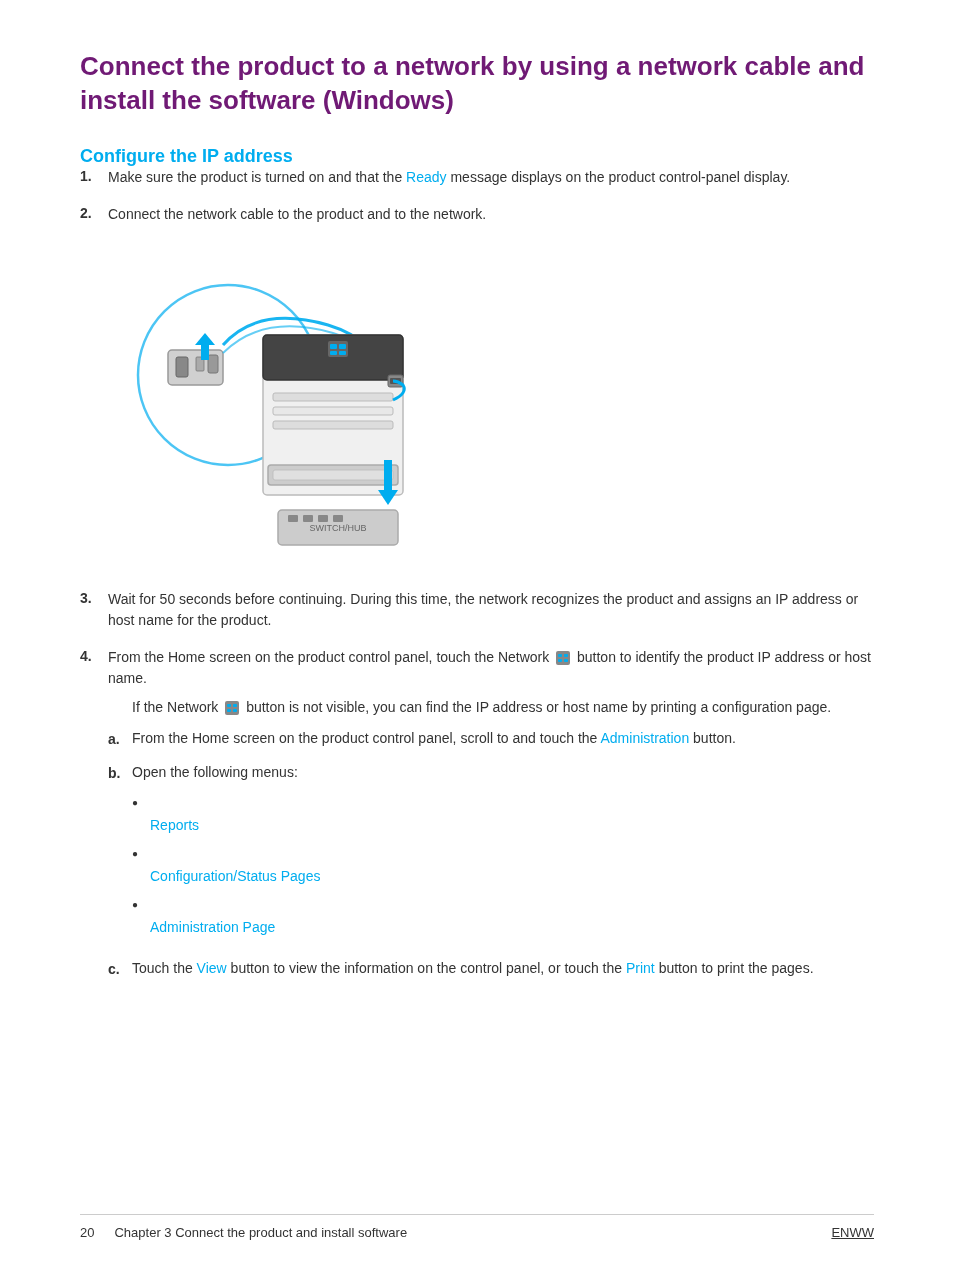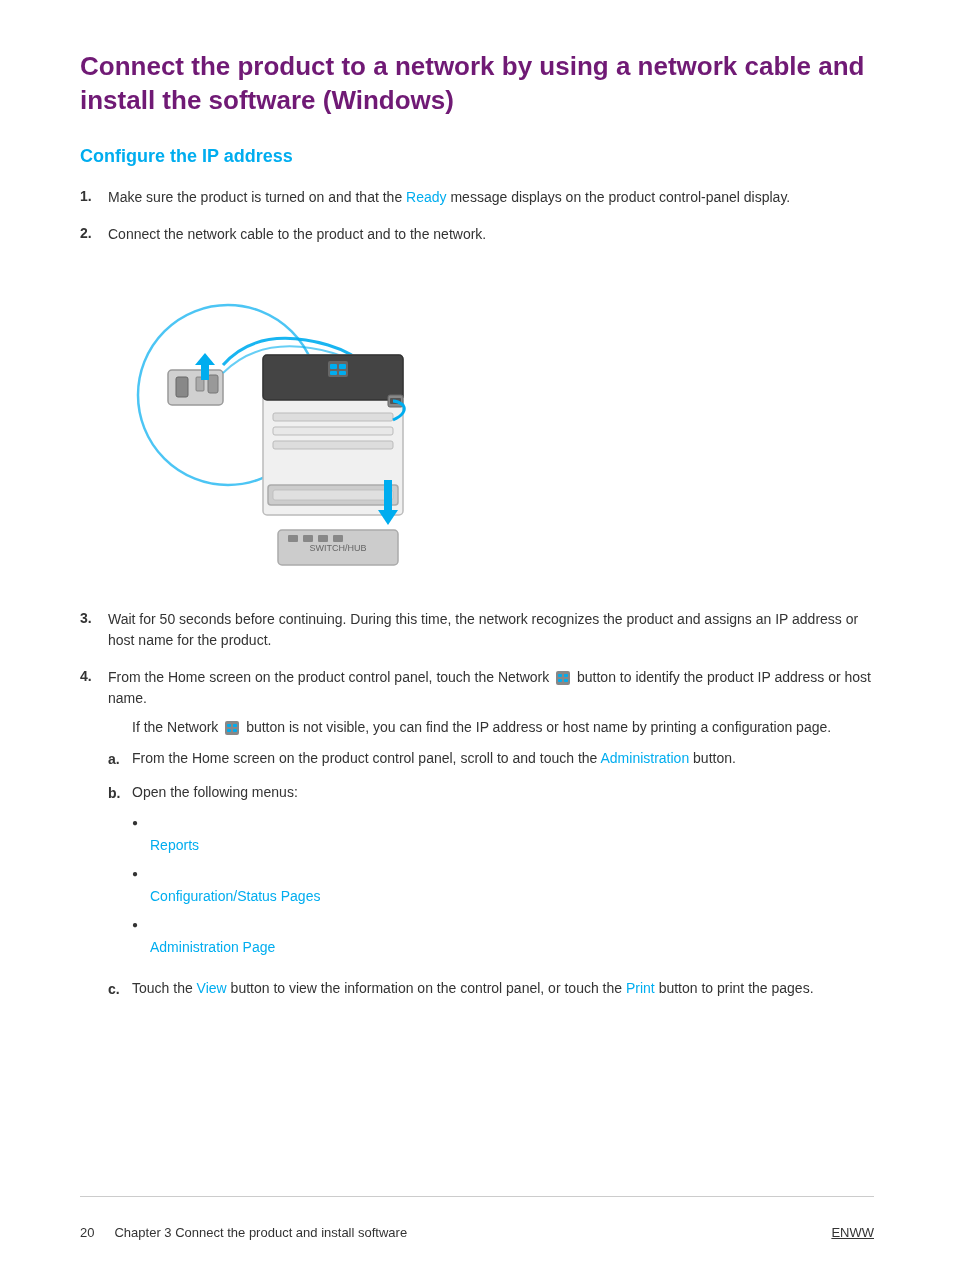--- a/index.html
+++ b/index.html
@@ -31,21 +31,20 @@
       font-weight: bold;
       color: #701a75;
       line-height: 1.3;
       margin-bottom: 28px;
     }
 
     .section-title {
       font-size: 18px;
       font-weight: bold;
       color: #00adef;
-      margin-bottom: 20px;
     }
 
     .step-list {
       list-style: none;
       padding: 0;
       margin: 0;
     }
 
     .step-item {
       display: flex;
@@ -141,21 +140,21 @@
       position: absolute;
       bottom: 30px;
       left: 80px;
       right: 80px;
       display: flex;
       justify-content: space-between;
       align-items: center;
       font-size: 13px;
       color: #333333;
       border-top: 1px solid #cccccc;
-      padding-top: 28px;
+      padding-top: 10px;
       gap: 25px;
     }
 
     .footer-left {
       display: flex;
       gap: 20px;
     }
 
     .footer-page {
       font-size: 13px;

